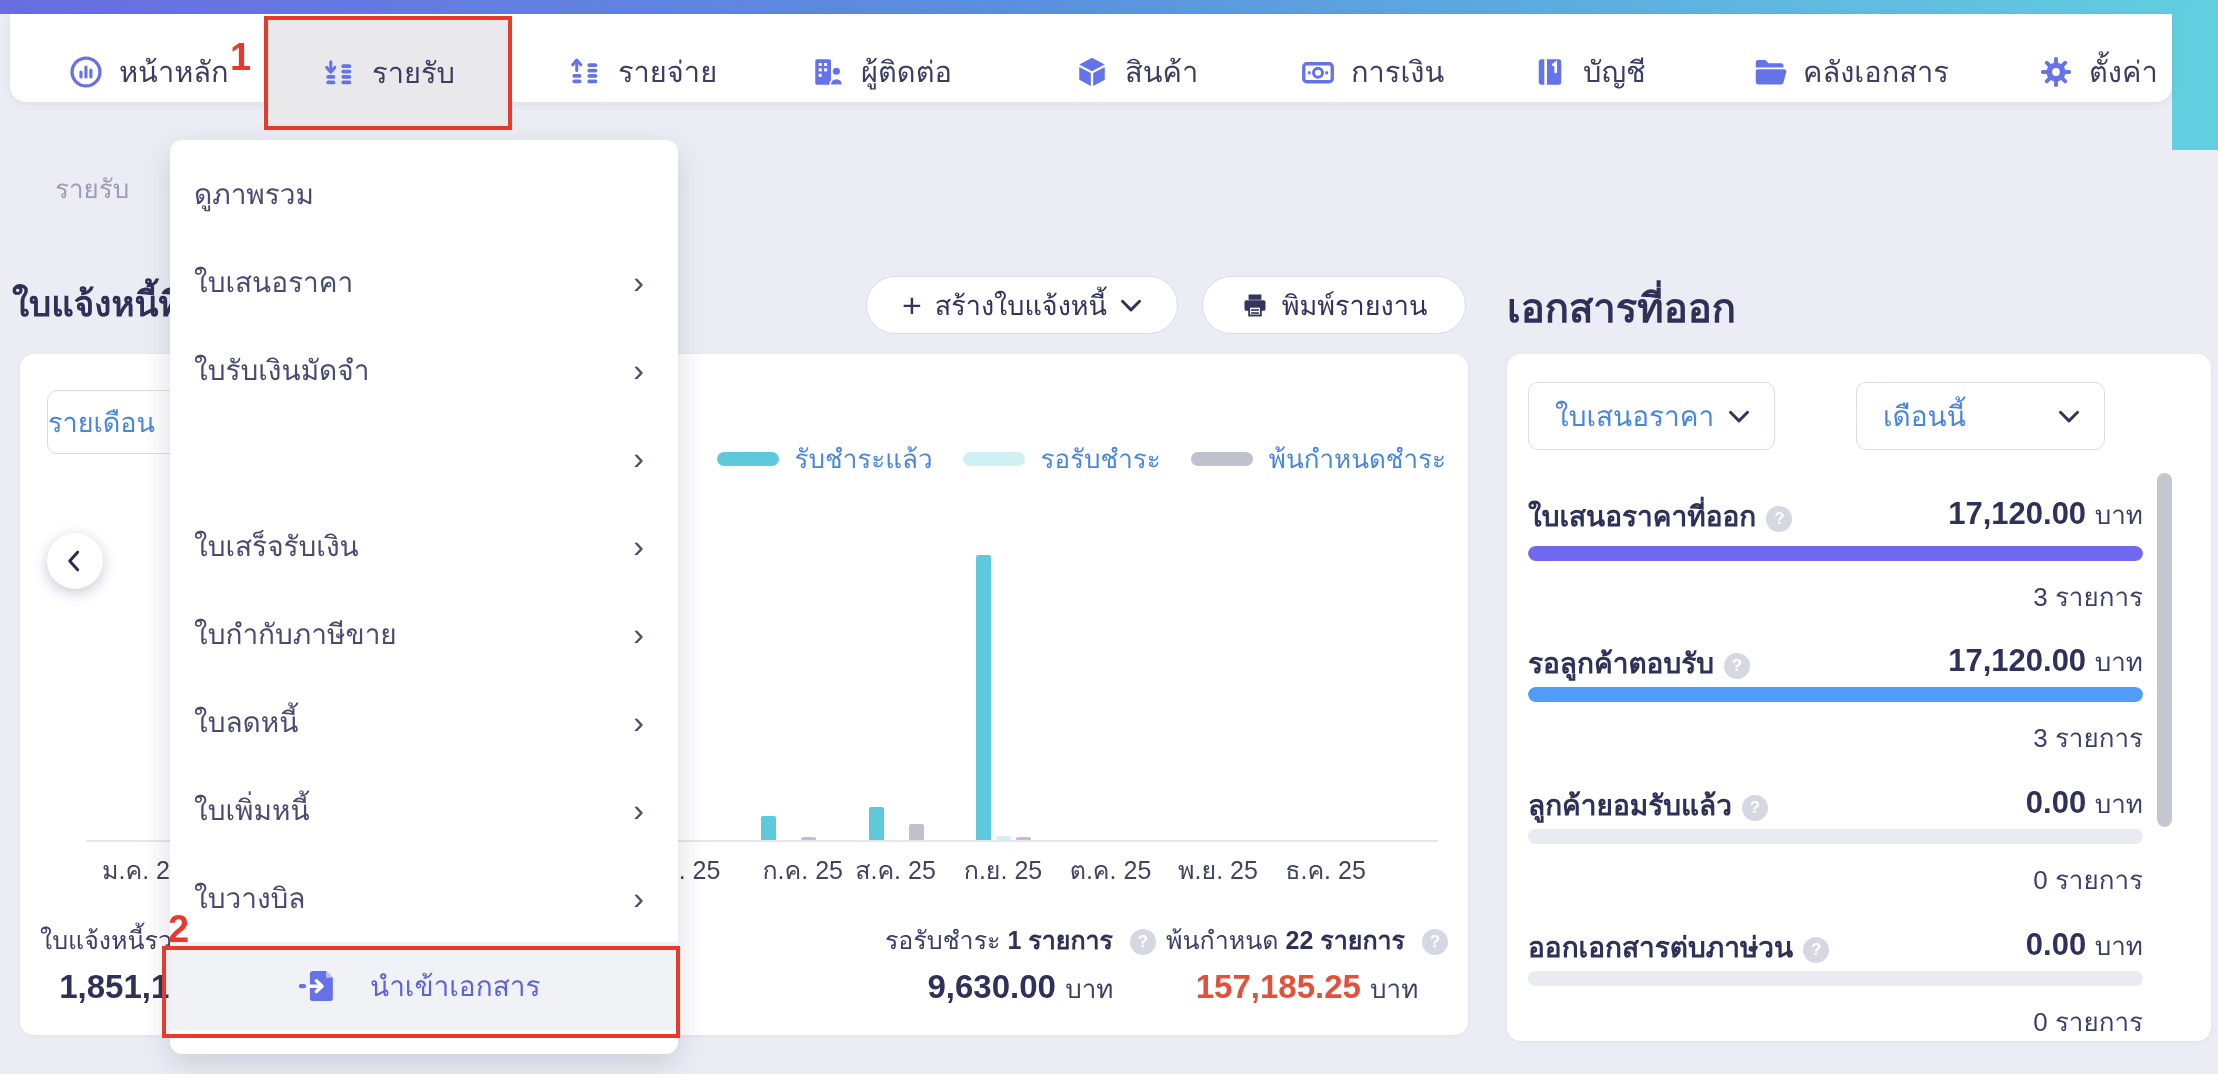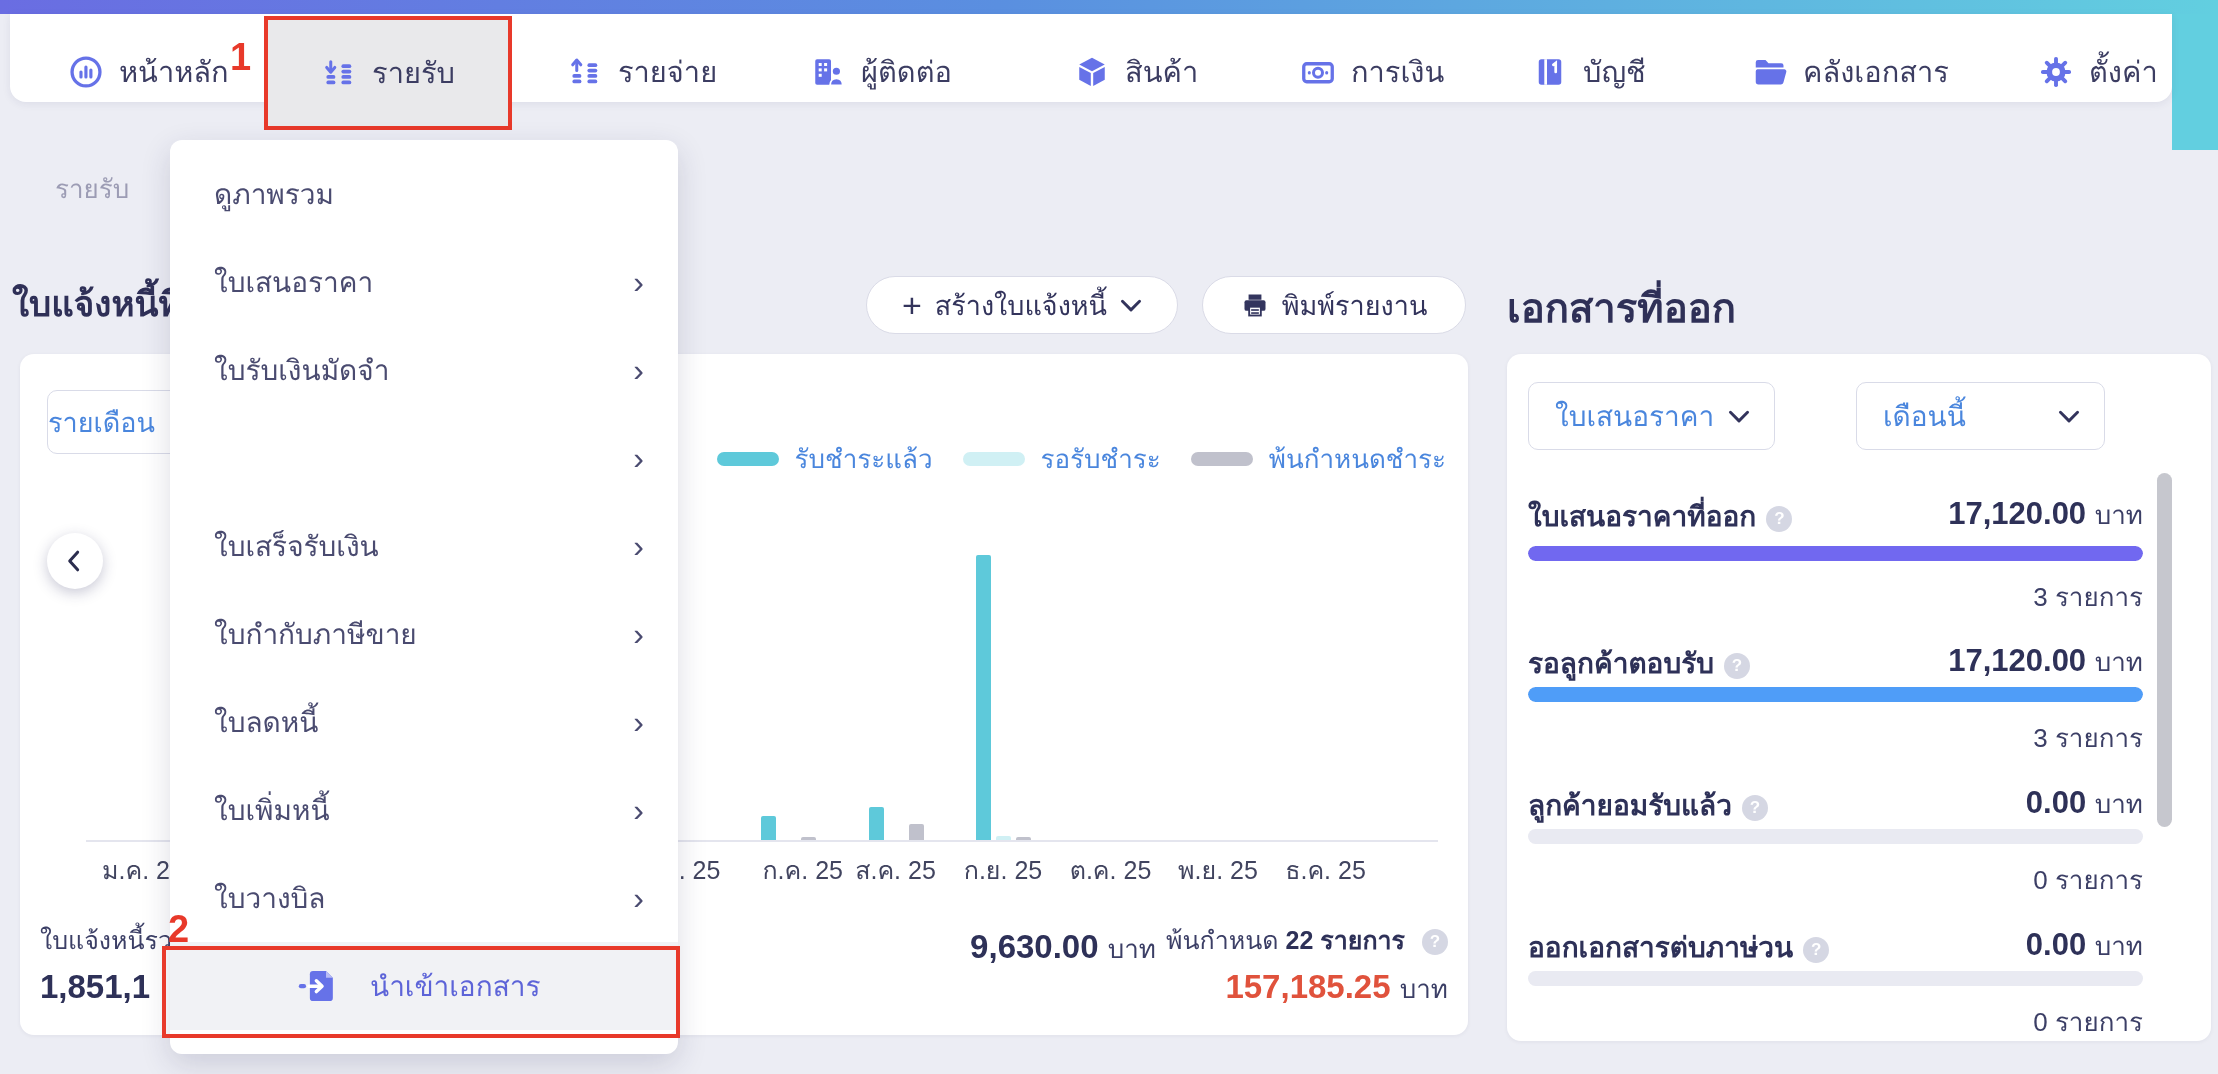--- a/index.html
+++ b/index.html
@@ -53,35 +53,35 @@
   .carousel-prev { position:absolute; left:27px; top:179px; width:56px; height:56px; border-radius:50%;
     background:#fff; box-shadow:0 4px 14px rgba(40,40,90,.25); display:flex; align-items:center;
     justify-content:center; z-index:6; cursor:pointer; }
   .plot { position:absolute; inset:0; }
   .x-axis { position:absolute; left:66px; top:486px; width:1352px; height:2px; background:#e4e5ee; }
   .bar { position:absolute; width:15px; border-radius:2px 2px 0 0; }
   .month-label { position:absolute; top:496px; width:110px; text-align:center; font-size:25px; color:#41445f; white-space:nowrap; }
   .stat-total { position:absolute; left:20px; top:566px; }
   .stat-label { font-size:25px; color:#3c3f66; white-space:nowrap; }
   .stat-label b { color:#2e3158; }
-  .stat-value { font-size:33px; font-weight:bold; color:#2e3158; margin-top:8px; white-space:nowrap; }
+  .stat-value { font-size:33px; font-weight:bold; color:#2e3158; margin-top:8px; white-space:nowrap;text-align:center; }
   .stat-right { position:absolute; top:566px; text-align:right; }
   #stat-pending { right:312px; }
   #stat-overdue { right:20px; }
   .stat-unit { font-size:26px; font-weight:normal; color:#3c3f66; }
   .overdue-num { color:#e0523c; }
   .help { display:inline-flex; width:26px; height:26px; border-radius:50%; background:#d5d7e3; color:#fff;
     font-size:17px; font-weight:bold; align-items:center; justify-content:center; vertical-align:middle;
     margin-left:10px; cursor:pointer; }
 
   
   .dropdown { position:absolute; left:170px; top:140px; width:508px; height:914px; background:#fff;
     border-radius:12px; box-shadow:0 10px 30px rgba(40,40,80,.16); z-index:50; }
   .menu-item { position:absolute; left:0; width:100%; height:88px; display:flex; align-items:center;
-    padding-left:44px; font-size:28px; color:#4a4b70; cursor:pointer; }
+    padding-left:24px; font-size:28px; color:#4a4b70; cursor:pointer; }
   .menu-chevron { position:absolute; right:34px; font-size:32px; color:#4a4b70; }
   .menu-item.highlight { background:#f1f2f5; color:#5d64d8; padding-left:128px; gap:34px; }
   .menu-item.highlight .mi-icon { width:38px; height:38px; display:inline-flex; }
   .redbox-2 { position:absolute; left:162px; top:946px; width:518px; height:92px;
     border:4px solid #e8392a; z-index:60; pointer-events:none; }
 
   
   .right-card { position:absolute; left:1507px; top:354px; width:704px; height:687px; background:#fff;
     border-radius:14px; box-shadow:0 1px 4px rgba(30,30,60,.06); z-index:2; }
   .doc-select { position:absolute; top:28px; height:68px; border:1px solid #d9dbe8; border-radius:10px;
@@ -335,20 +335,25 @@
         <div class="bar" style="left: 1298.5px; top: 486px; height: 0px; background: rgb(208, 240, 244);"></div>
         <div class="bar" style="left: 1318.5px; top: 486px; height: 0px; background: rgb(192, 193, 204);"></div>
       </div>
 
     <div class="stat-total">
       <div class="stat-label">ใบแจ้งหนี้รวม</div>
       <div class="stat-value">1,851,1</div>
     </div>
 
     <div class="stat-right" id="stat-pending">
+      <div class="stat-label">
+        <span>รอรับชำระ</span>
+        <b>1 รายการ</b>
+        <span class="help">?</span>
+      </div>
       <div class="stat-value">
         <span>9,630.00</span>
         <span class="stat-unit">บาท</span>
       </div>
     </div>
 
     <div class="stat-right" id="stat-overdue">
       <div class="stat-label">
         <span>พ้นกำหนด</span>
         <b>22 รายการ</b>

